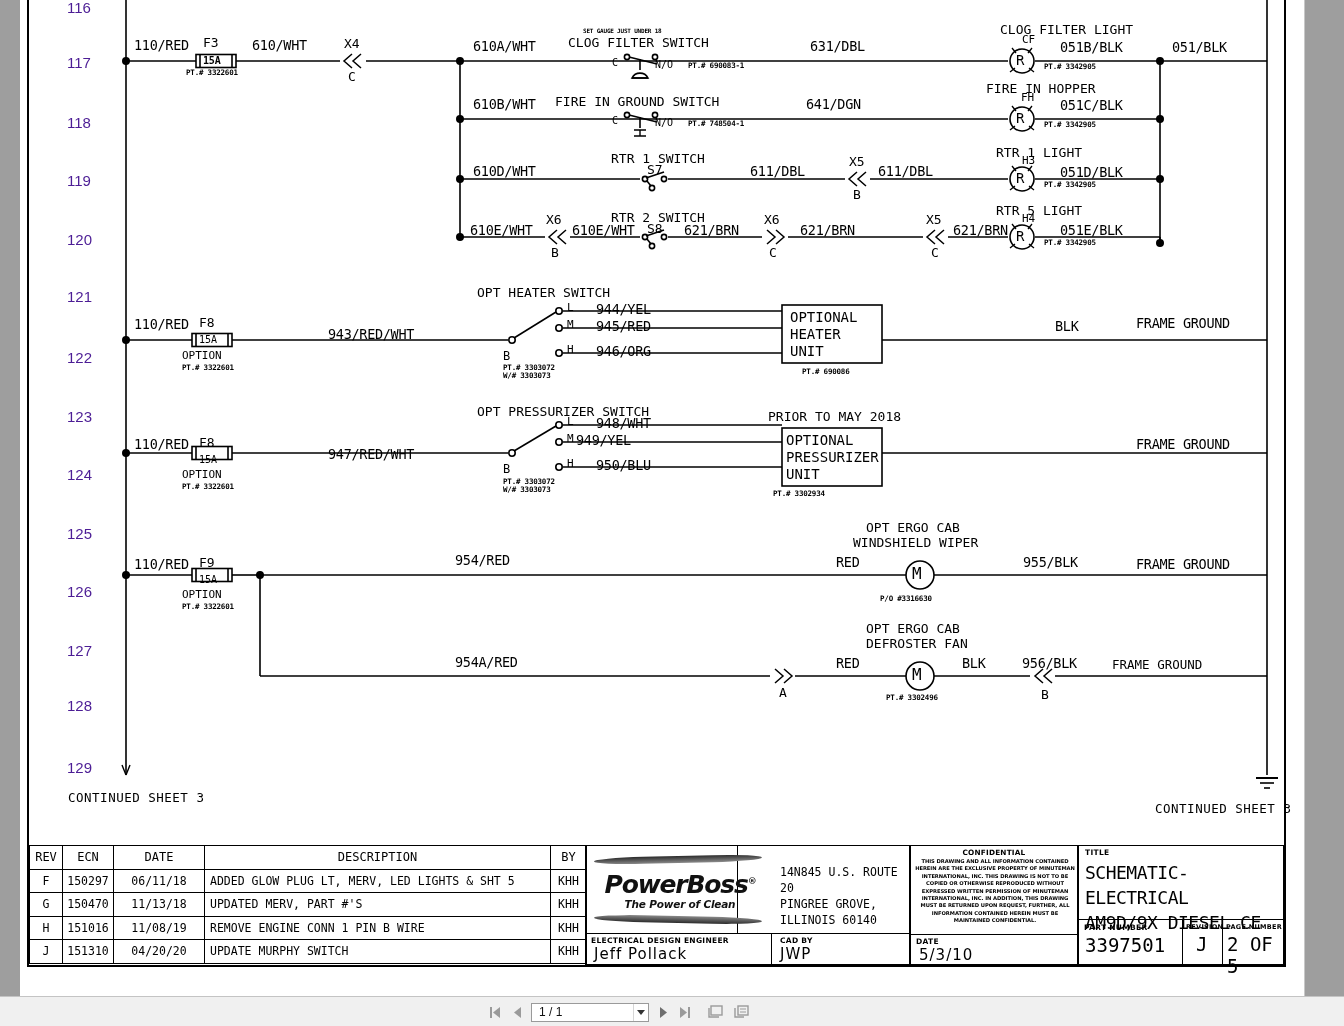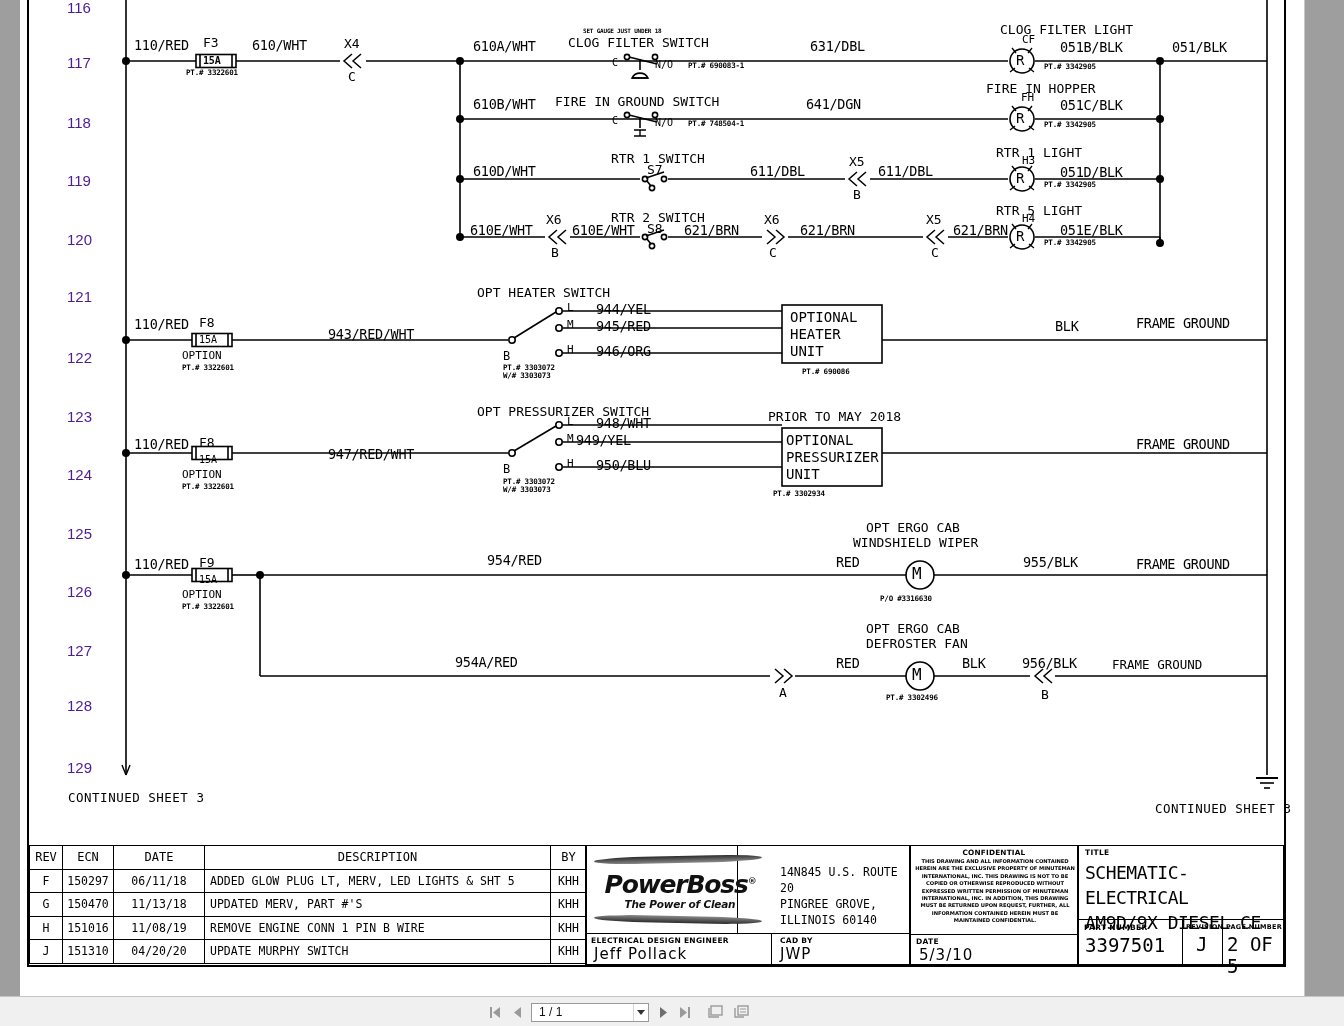--- a/index.html
+++ b/index.html
@@ -385,21 +385,21 @@
     <div class="t unitbox-t" style="left:786px;top:450px;">PRESSURIZER</div>
     <div class="t unitbox-t" style="left:786px;top:467px;">UNIT</div>
     <div class="t tiny" style="left:773px;top:490px;">PT.# 3302934</div>
     <div class="t wire" style="left:1136px;top:438px;">FRAME GROUND</div>
 
     <div class="t wire" style="left:134px;top:558px;">110/RED</div>
     <div class="t ref" style="left:199px;top:556px;">F9</div>
     <div class="t" style="left:199px;top:575px;font-size:10px;">15A</div>
     <div class="t" style="left:182px;top:589px;font-size:11px;">OPTION</div>
     <div class="t tiny" style="left:182px;top:603px;">PT.# 3322601</div>
-    <div class="t wire" style="left:487px;top:554px;text-align:right;">954/RED</div>
+    <div class="t wire" style="left:455px;top:554px;text-align:right;">954/RED</div>
     <div class="t hdr" style="left:866px;top:521px;">OPT ERGO CAB</div>
     <div class="t hdr" style="left:853px;top:536px;">WINDSHIELD WIPER</div>
     <div class="t wire" style="left:836px;top:556px;">RED</div>
     <div class="t" style="left:912px;top:566px;font-size:16px;">M</div>
     <div class="t tiny" style="left:880px;top:595px;">P/O #3316630</div>
     <div class="t wire" style="left:1023px;top:556px;">955/BLK</div>
     <div class="t wire" style="left:1136px;top:558px;">FRAME GROUND</div>
 
     <div class="t wire" style="left:455px;top:656px;">954A/RED</div>
     <div class="t ref" style="left:779px;top:686px;">A</div>

